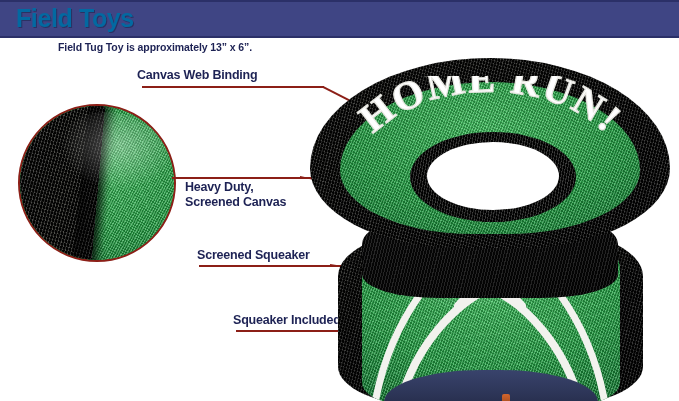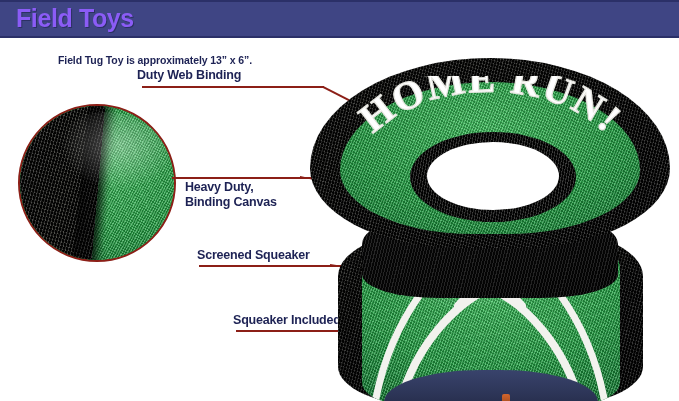--- a/index.html
+++ b/index.html
@@ -13,27 +13,27 @@
   
   .header-bar{
     position:absolute;left:0;top:0;width:679px;height:38px;
     background:#3f4584;
     border-top:2px solid #2b3068;
     border-bottom:2px solid #2b3068;
     box-sizing:border-box;
   }
   .header-title{
     position:absolute;left:16px;top:4px;
-    font-size:25px;font-weight:bold;color:#8b5cf6;
+    font-size:25px;font-weight:bold;color:#0369a1;
     letter-spacing:-0.4px;
     text-shadow:1px 1px 0 rgba(20,24,60,.45);
     font-family:"Liberation Sans", sans-serif;
   }
   .subtitle{
-    position:absolute;left:58px;top:54px;
+    position:absolute;left:58px;top:41px;
     font-size:10.5px;font-weight:bold;color:#1d2254;
     letter-spacing:-0.1px;white-space:nowrap;
   }
 
   
   .callout{
     position:absolute;
     font-size:12.5px;font-weight:bold;color:#1d2254;
     letter-spacing:-0.2px;white-space:nowrap;line-height:15px;
   }
@@ -180,26 +180,26 @@
   <div class="leader" style="left:172px;top:177px;width:188px;"></div>
   <div class="leader thin" style="left:300px;top:176px;width:72px;transform:rotate(12deg);"></div>
 
   <div class="leader" style="left:199px;top:265px;width:158px;"></div>
   <div class="leader thin" style="left:330px;top:264px;width:112px;transform:rotate(9deg);"></div>
 
   <div class="leader" style="left:236px;top:330px;width:152px;"></div>
   <div class="leader thin" style="left:355px;top:329px;width:98px;transform:rotate(9deg);"></div>
 
   <div class="callout co-nylon">
-    <span>Duty Web Binding</span>
+    <span>Canvas Web Binding</span>
   </div>
 
   <div class="callout co-heavy">
     <span>Heavy Duty,</span><br>
-    <span>Binding Canvas</span>
+    <span>Screened Canvas</span>
   </div>
 
   <div class="callout co-screen">
     <span>Screened Squeaker</span>
   </div>
 
   <div class="callout co-squeak">
     <span>Squeaker Included</span>
   </div>
 

